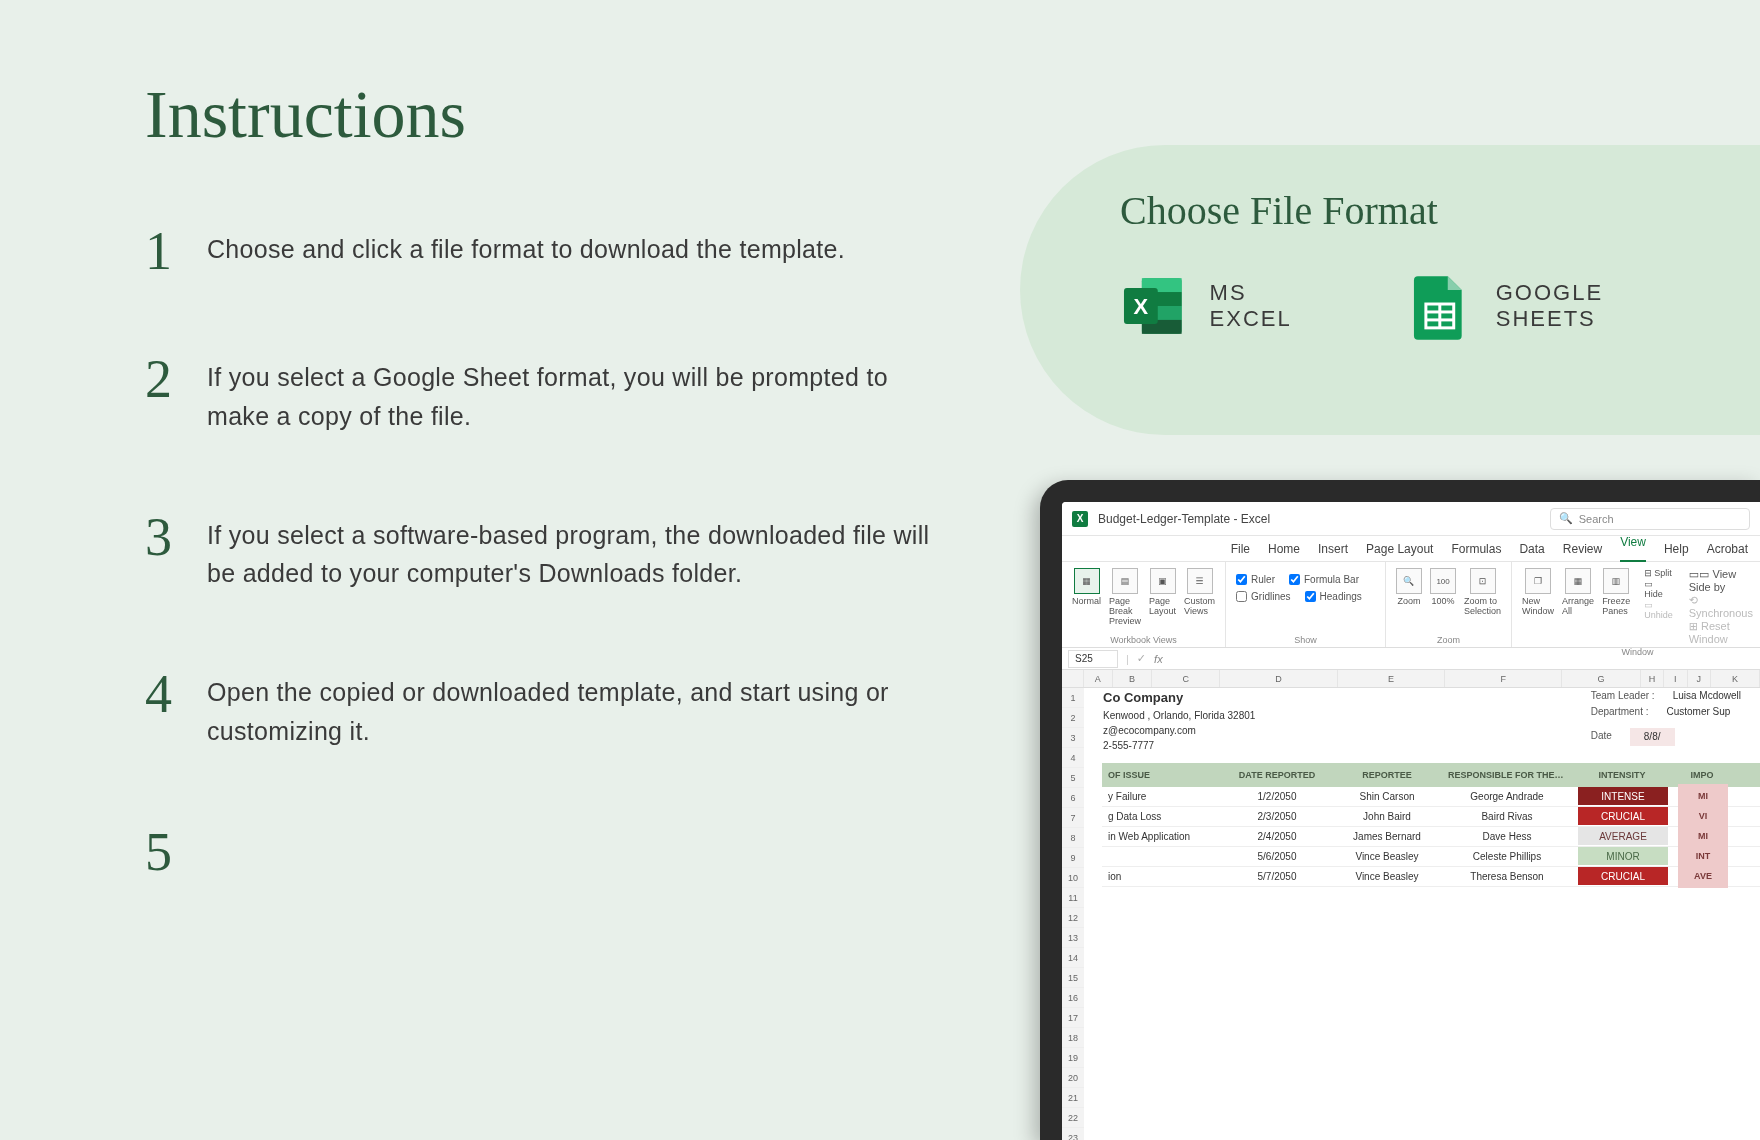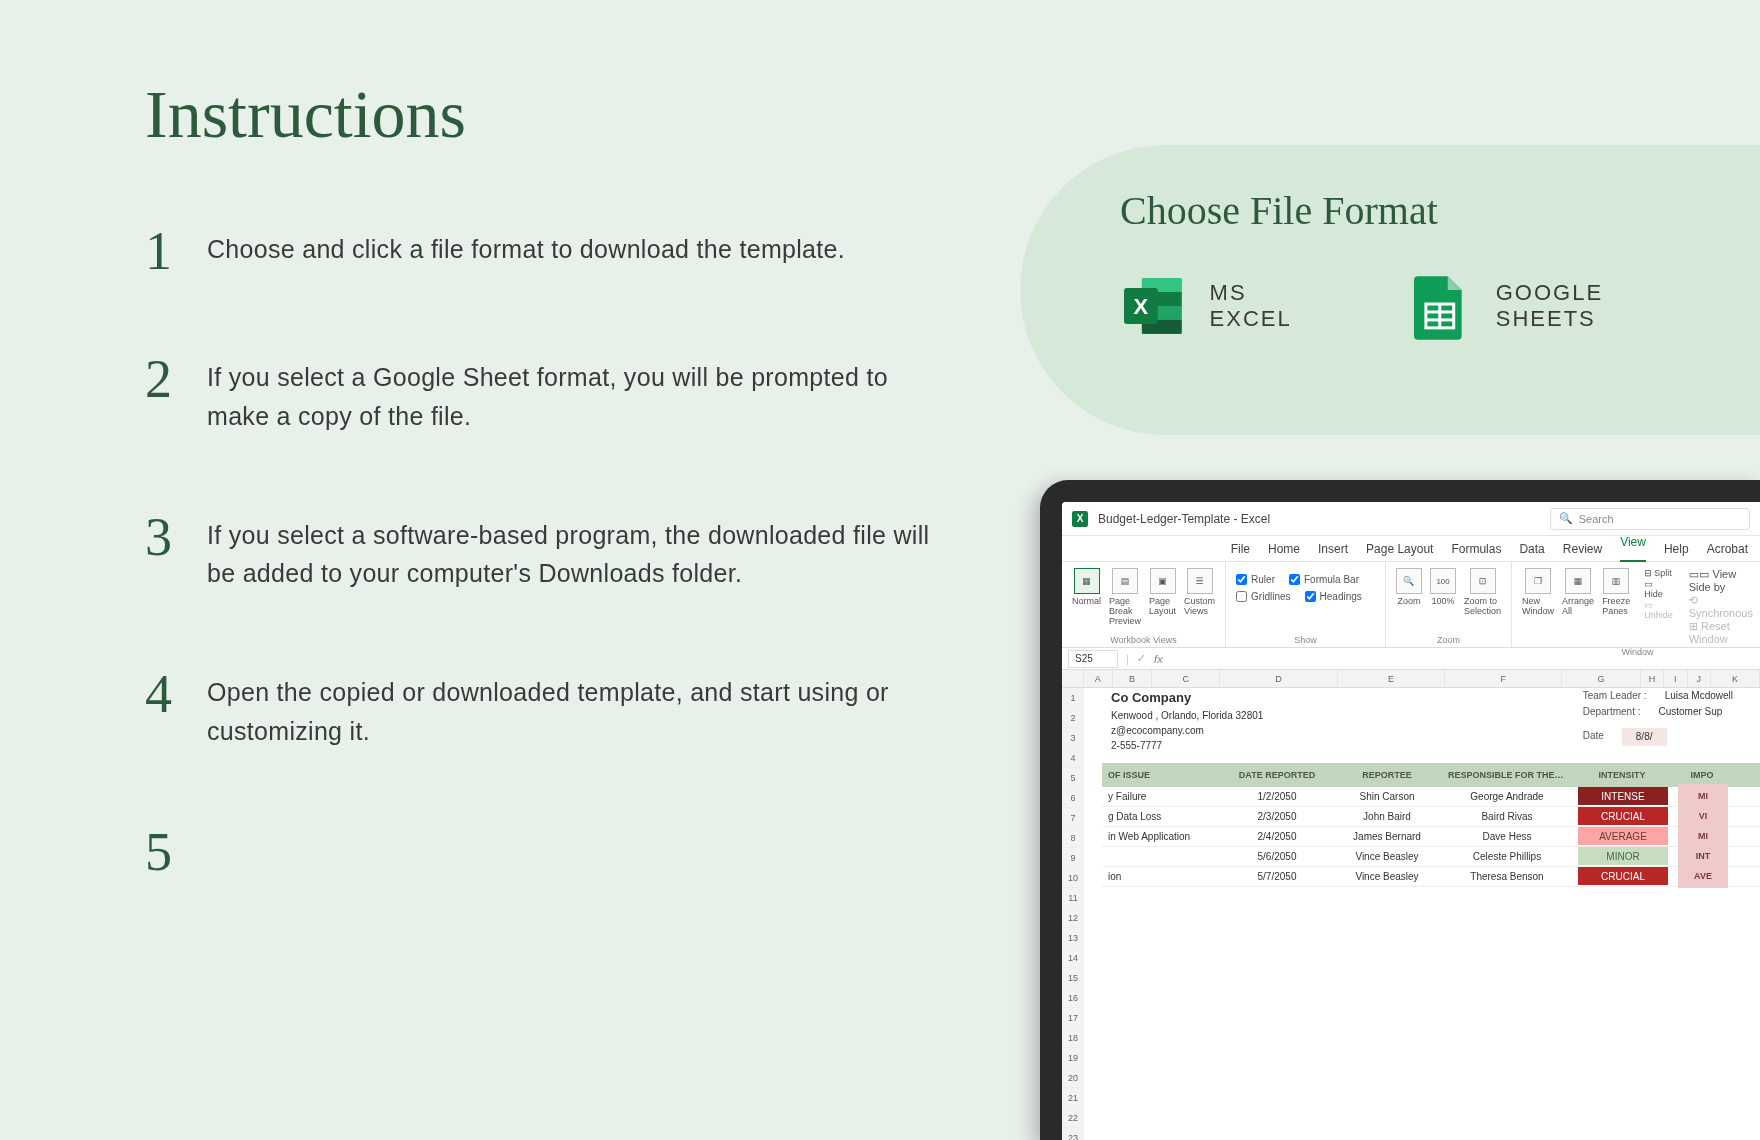--- a/index.html
+++ b/index.html
@@ -211,21 +211,21 @@
   .content {
     position:absolute; left:22px; right:0; top:18px; bottom:0;
   }
   .banner {
     margin: 14px 18px 8px;
     background:#3c6b47; color:#fff; height:34px;
     display:flex; align-items:center; justify-content:center;
     font-weight:700; font-size:14px; letter-spacing:.5px;
   }
   .company {
-    margin: 0 27px; display:flex; justify-content:space-between;
+    margin: 0 19px; display:flex; justify-content:space-between;
     font-size:10px; color:#333;
   }
   .company .left .name { font-weight:700; font-size:13px; }
   .company .left div { line-height:1.5; }
   .company .right { text-align:left; }
   .company .right .row2 { display:flex; gap:18px; line-height:1.6; }
   .company .right .lab { color:#555; }
   .company .right .dateval {
     background:#f5e6e6; padding:1px 14px; display:inline-block;
   }
@@ -246,21 +246,21 @@
   .drow {
     display:flex; height:20px; align-items:center; font-size:10px;
     border-bottom:1px solid #eee;
   }
   .badge {
     display:flex; align-items:center; justify-content:center;
     height:18px; width:90px; font-size:10px; font-weight:400; color:#fff;
     margin:0 auto;
   }
   .INTENSE{background:#8a2020} .CRUCIAL{background:#b82626}
-  .AVERAGE{background:#fca5a5;color:#6a3838} .MINOR{background:#c7ddc2;color:#4a6a47}
+  .AVERAGE{background:#e5e5e5;color:#6a3838} .MINOR{background:#c7ddc2;color:#4a6a47}
   .imp-badge{
     display:flex;align-items:center;justify-content:center;height:24px;
     font-size:9px;font-weight:700;background:#eecaca;color:#7a3a3a;width:50px;
   }
 </style>
 </head>
 <body>
 
 <h1 class="page-title">Instructions</h1>
 

